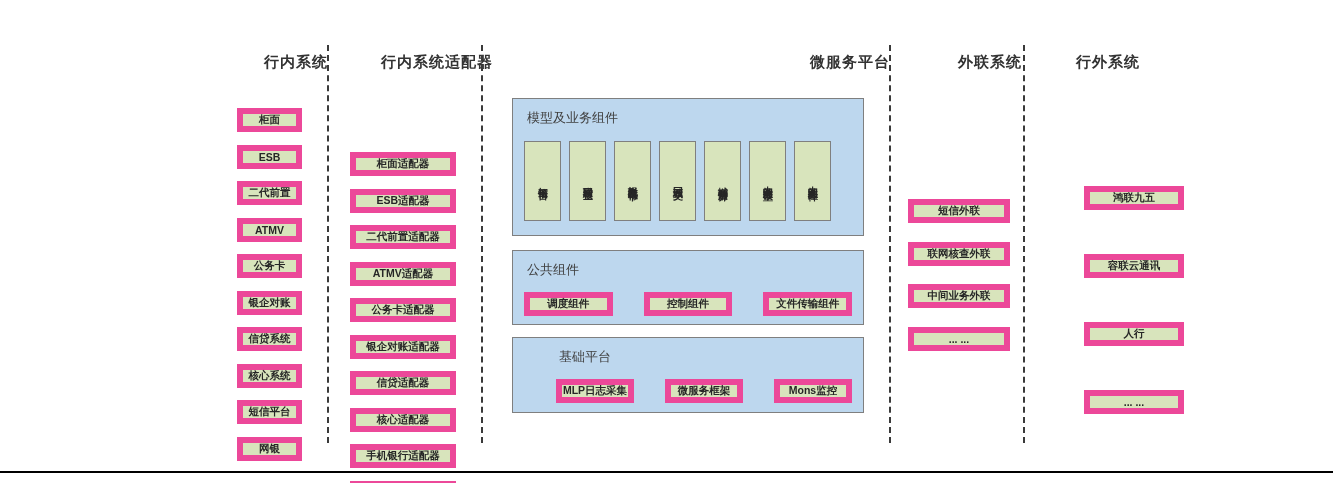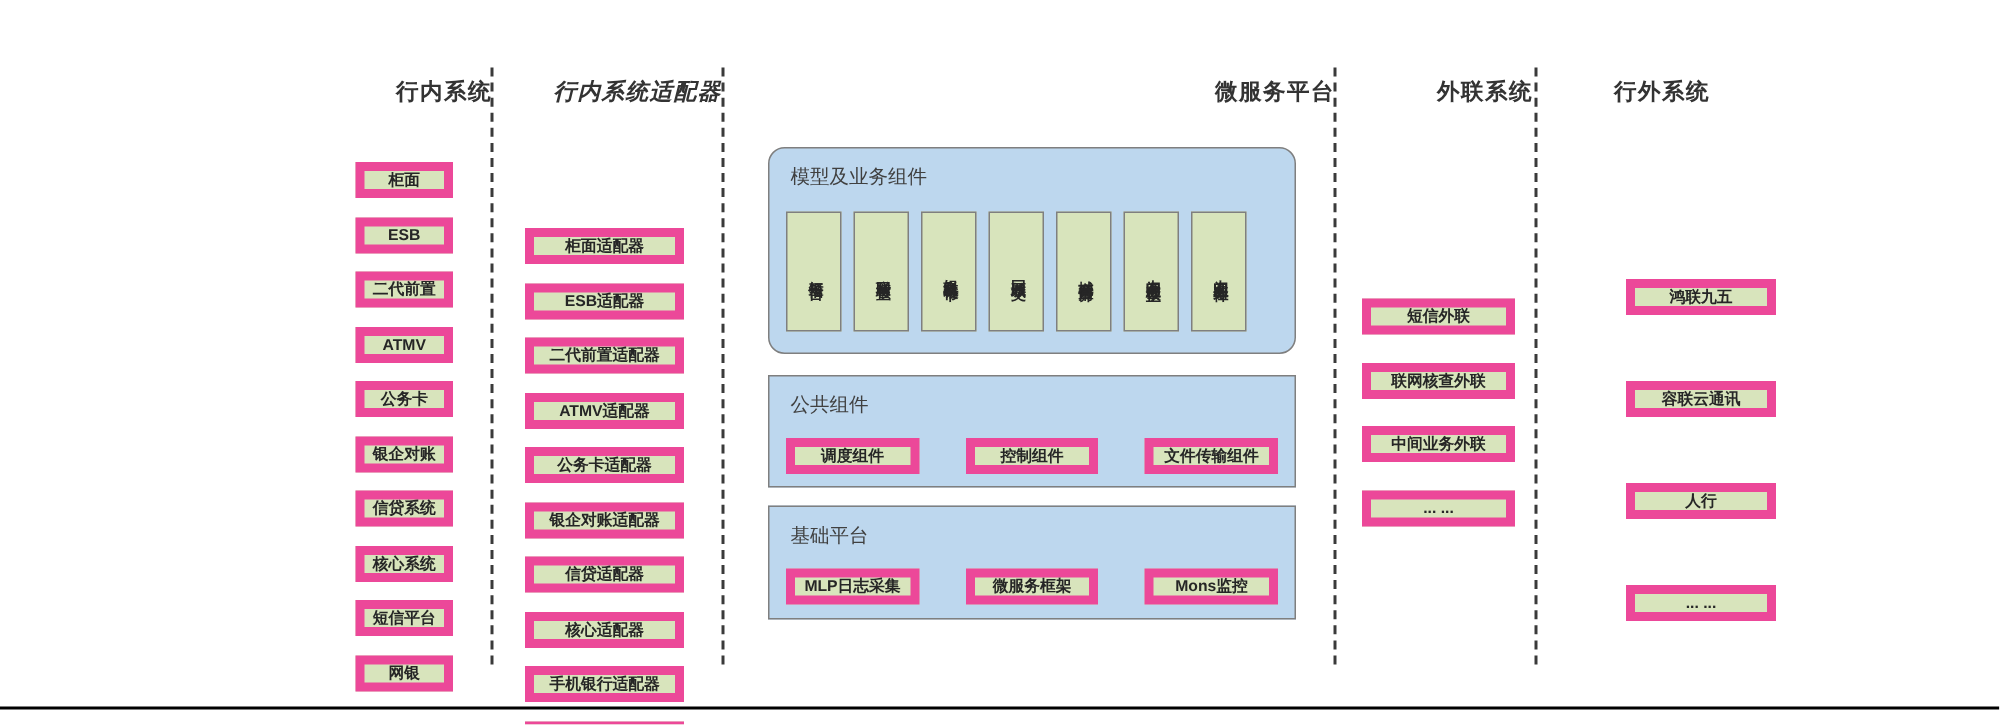--- a/index.html
+++ b/index.html
@@ -24,21 +24,21 @@
   .hboxes{display:flex;gap:31px;margin:13px 11px 0 11px;}
   .hboxes .gbox{flex:1;}
   .bottom-rule{position:absolute;left:0;top:471px;width:1333px;height:2px;background:#000000;}
 </style>
 </head>
 <body>
 
 <div class="canvas">
 
   <div class="col-header" style="left:212px;width:116px;">行内系统</div>
-  <div class="col-header" style="left:329px;width:152px;font-style:italic;">行内系统适配器</div>
+  <div class="col-header" style="left:341px;width:152px;">行内系统适配器</div>
   <div class="col-header" style="left:482px;width:408px;">微服务平台</div>
   <div class="col-header" style="left:892px;width:130px;">外联系统</div>
   <div class="col-header" style="left:1024px;width:116px;">行外系统</div>
 
   <div class="divider" style="left:327px;"></div>
   <div class="divider" style="left:481px;"></div>
   <div class="divider" style="left:889px;"></div>
   <div class="divider" style="left:1023px;"></div>
 
   <div class="vstack" style="left:237px;top:108px;width:65px;">
@@ -60,21 +60,21 @@
       <div class="gbox">二代前置适配器</div>
       <div class="gbox">ATMV适配器</div>
       <div class="gbox">公务卡适配器</div>
       <div class="gbox">银企对账适配器</div>
       <div class="gbox">信贷适配器</div>
       <div class="gbox">核心适配器</div>
       <div class="gbox">手机银行适配器</div>
       <div class="gbox">网银适配器</div>
     </div>
 
-  <div class="block" style="top:98px;height:138px;border-radius:11px;">
+  <div class="block" style="top:98px;height:138px;">
     <div class="block-label">模型及业务组件</div>
     <div class="vboxes">
         <div class="vbox">短信平台</div>
         <div class="vbox">联网核查</div>
         <div class="vbox">银联及银行卡</div>
         <div class="vbox">同城票交</div>
         <div class="vbox">城商行清算</div>
         <div class="vbox">中间业务模型</div>
         <div class="vbox">中间业务组件</div>
       </div>
@@ -82,21 +82,21 @@
 
   <div class="block" style="top:250px;height:75px;">
     <div class="block-label">公共组件</div>
     <div class="hboxes">
         <div class="gbox">调度组件</div>
         <div class="gbox">控制组件</div>
         <div class="gbox">文件传输组件</div>
       </div>
   </div>
 
-  <div class="block" style="top:337px;height:76px;">
+  <div class="block" style="top:337px;height:76px;padding-left:32px;">
     <div class="block-label">基础平台</div>
     <div class="hboxes">
         <div class="gbox">MLP日志采集</div>
         <div class="gbox">微服务框架</div>
         <div class="gbox">Mons监控</div>
       </div>
   </div>
 
   <div class="vstack-wide" style="left:908px;top:199px;width:102px;justify-content:flex-end;">
       <div class="gbox">短信外联</div>

